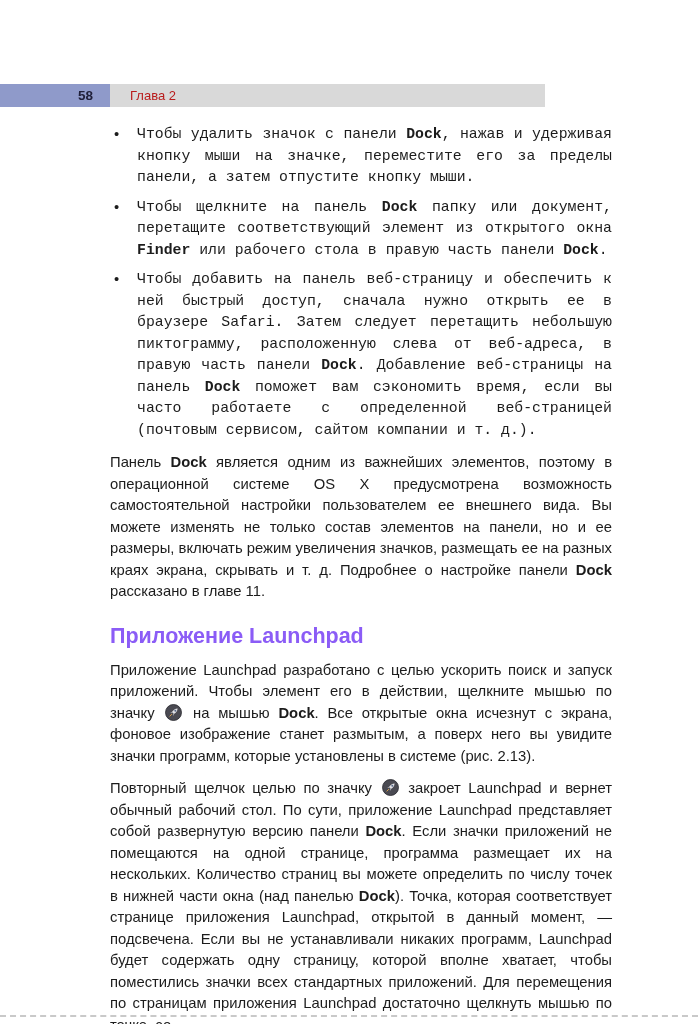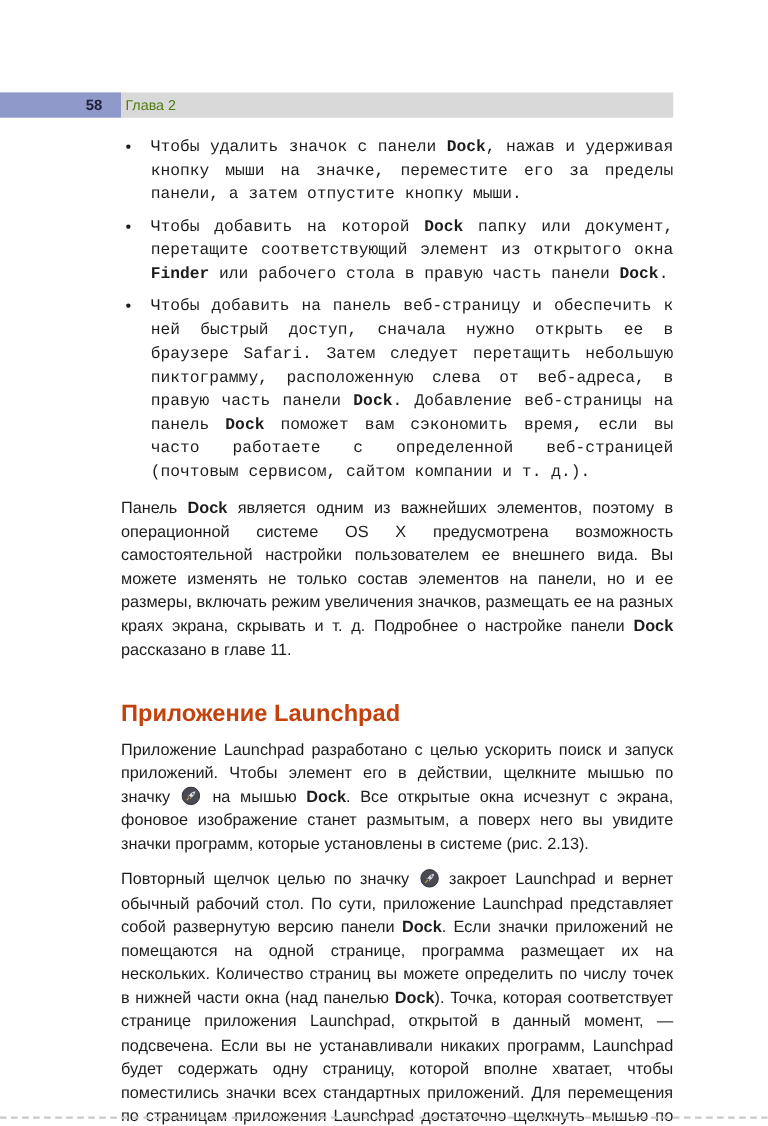--- a/index.html
+++ b/index.html
@@ -14,37 +14,37 @@
     overflow: hidden;
   }
   .page-bottom-rule {
     position: absolute;
     left: 0; right: 0; bottom: 7px;
     border-top: 2px dashed #c9c9c9;
   }
   .header {
     position: absolute;
     top: 84px; left: 0;
-    width: 612px; height: 23px;
+    width: 545px; height: 23px;
     display: flex;
   }
   .header-num {
     width: 110px;
     display: flex; align-items: center; justify-content: flex-end;
     padding-right: 17px;
     font-weight: bold;
     font-size: 13.5px;
     color: #20203a;
   }
   .header-chapter {
     flex: 1;
     display: flex; align-items: center;
-    padding-left: 4px;
+    padding-left: 20px;
     font-size: 13px;
-    color: #4d7c0f;
+    color: #b91c1c;
     text-align: right;
   }
   .content {
     position: absolute;
     top: 124px; left: 110px;
     width: 502px;
     font-size: 14.8px;
     line-height: 21.5px;
     text-align: justify;
   }
@@ -54,23 +54,23 @@
     flex: 0 0 27px;
     width: 27px;
     padding-left: 4px;
     text-align: left;
   }
   .bullet-text { flex: 1; text-align: justify; font-family: Liberation Mono, monospace; }
   .para { margin-top: 11px; }
   .heading {
     font-size: 21.5px;
     font-weight: bold;
-    color: #c2410c;
+    color: #8b5cf6;
     text-align: left;
-    margin-top: 32px;
+    margin-top: 20px;
     margin-bottom: 11px;
     line-height: 26px;
   }
   .bold { font-weight: bold; }
   .lp-icon {
     display: inline-block;
     width: 17px; height: 17px;
     vertical-align: -3px;
     margin: 0 2px;
   }
@@ -85,21 +85,21 @@
     <div class="header-chapter" style="background: rgb(217, 217, 217);">Глава 2</div>
   </div>
   <div class="content">
       <div class="bullet-list">
         <div class="bullet-item">
           <span class="bullet">•</span>
           <div class="bullet-text"><span>Чтобы удалить значок с панели </span><span class="bold">Dock</span><span>, нажав и удерживая кнопку мыши на значке, переместите его за пределы панели, а затем отпустите кнопку мыши.</span></div>
         </div>
         <div class="bullet-item">
           <span class="bullet">•</span>
-          <div class="bullet-text"><span>Чтобы добавить на которой </span><span class="bold">Dock</span><span> папку или документ, перетащите соответствующий элемент из открытого окна </span><span class="bold">Finder</span><span> или рабочего стола в правую часть панели </span><span class="bold">Dock</span><span>.</span></div>
+          <div class="bullet-text"><span>Чтобы щелкните на панель </span><span class="bold">Dock</span><span> папку или документ, перетащите соответствующий элемент из открытого окна </span><span class="bold">Finder</span><span> или рабочего стола в правую часть панели </span><span class="bold">Dock</span><span>.</span></div>
         </div>
         <div class="bullet-item">
           <span class="bullet">•</span>
           <div class="bullet-text"><span>Чтобы добавить на панель веб-страницу и обеспечить к ней быстрый доступ, сначала нужно открыть ее в браузере Safari. Затем следует перетащить небольшую пиктограмму, расположенную слева от веб-адреса, в правую часть панели </span><span class="bold">Dock</span><span>. Добавление веб-страницы на панель </span><span class="bold">Dock</span><span> поможет вам сэкономить время, если вы часто работаете с определенной веб-страницей (почтовым сервисом, сайтом компании и т. д.).</span></div>
         </div>
       </div>
       <p class="para"><span>Панель </span><span class="bold">Dock</span><span> является одним из важнейших элементов, поэтому в операционной системе OS X предусмотрена возможность самостоятельной настройки пользователем ее внешнего вида. Вы можете изменять не только состав элементов на панели, но и ее размеры, включать режим увеличения значков, размещать ее на разных краях экрана, скрывать и т. д. Подробнее о настройке панели </span><span class="bold">Dock</span><span> рассказано в главе 11.</span></p>
       <h2 class="heading">Приложение Launchpad</h2>
       <p class="para"><span>Приложение Launchpad разработано с целью ускорить поиск и запуск приложений. Чтобы элемент его в действии, щелкните мышью по значку </span><span class="lp-icon"><svg width="17" height="17" viewBox="0 0 17 17" xmlns="http://www.w3.org/2000/svg">
     <circle cx="8.5" cy="8.5" r="8" fill="#4a4a52" stroke="#26262c" stroke-width="0.8"></circle>

